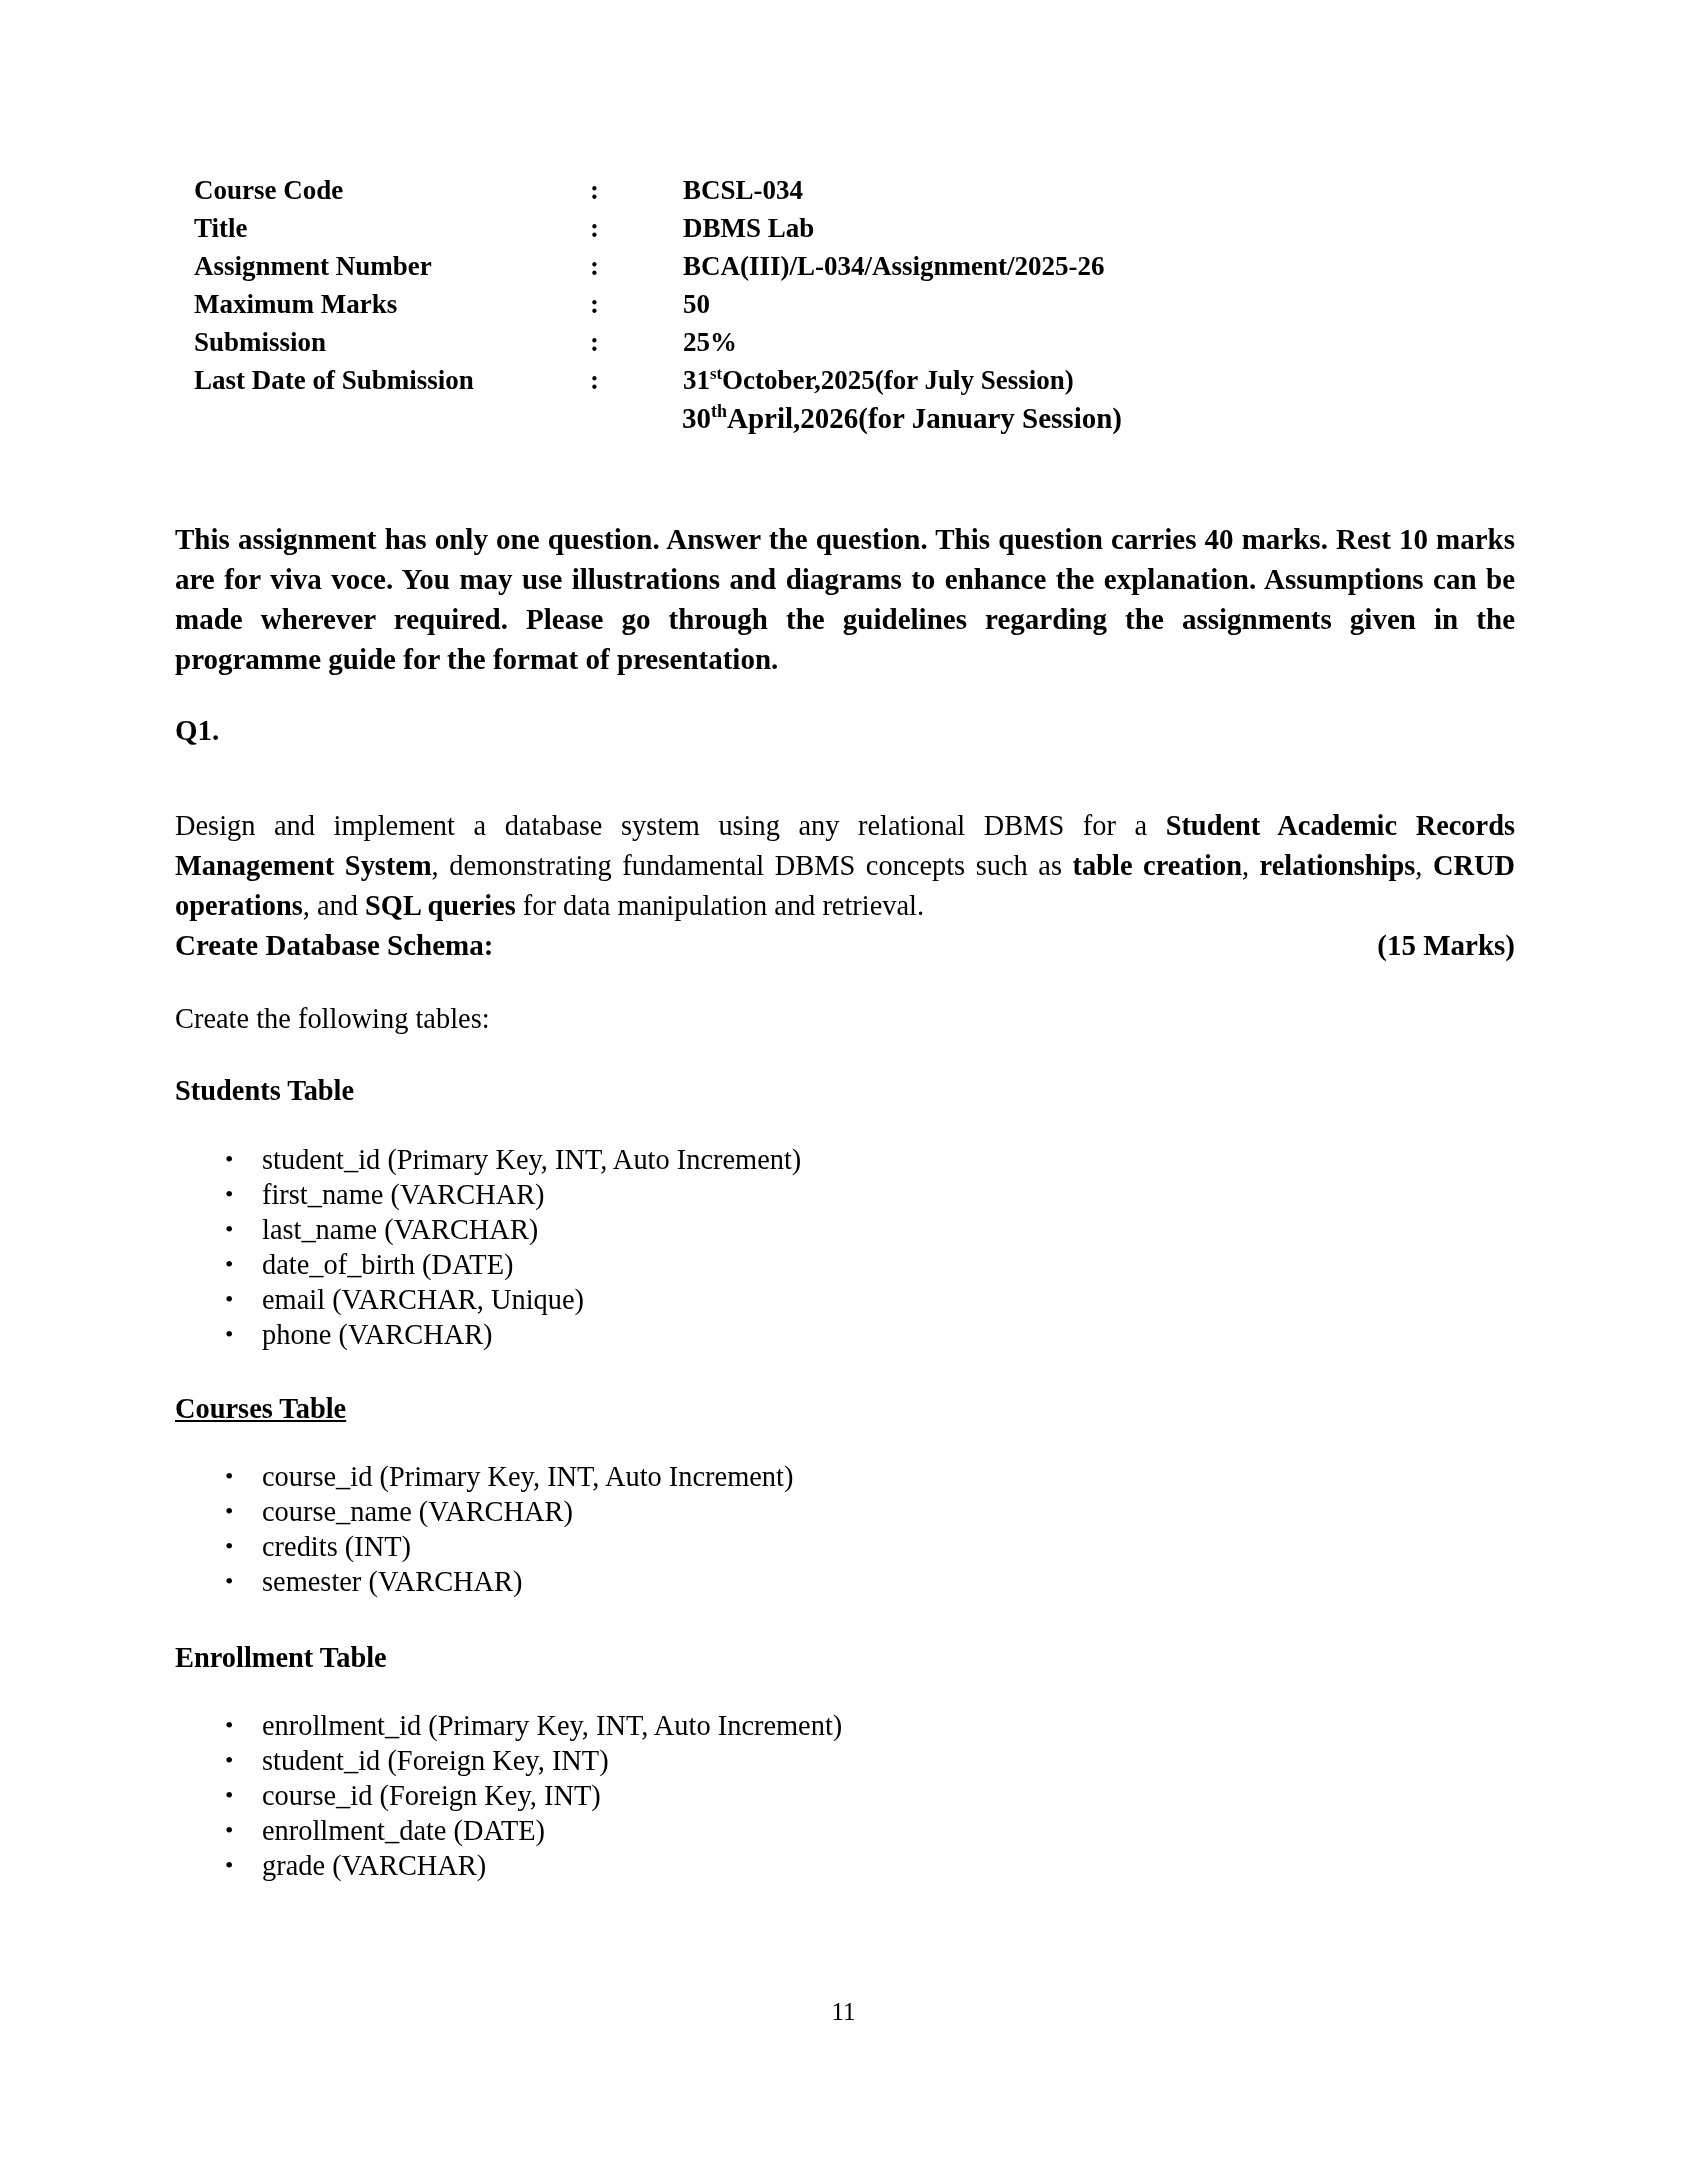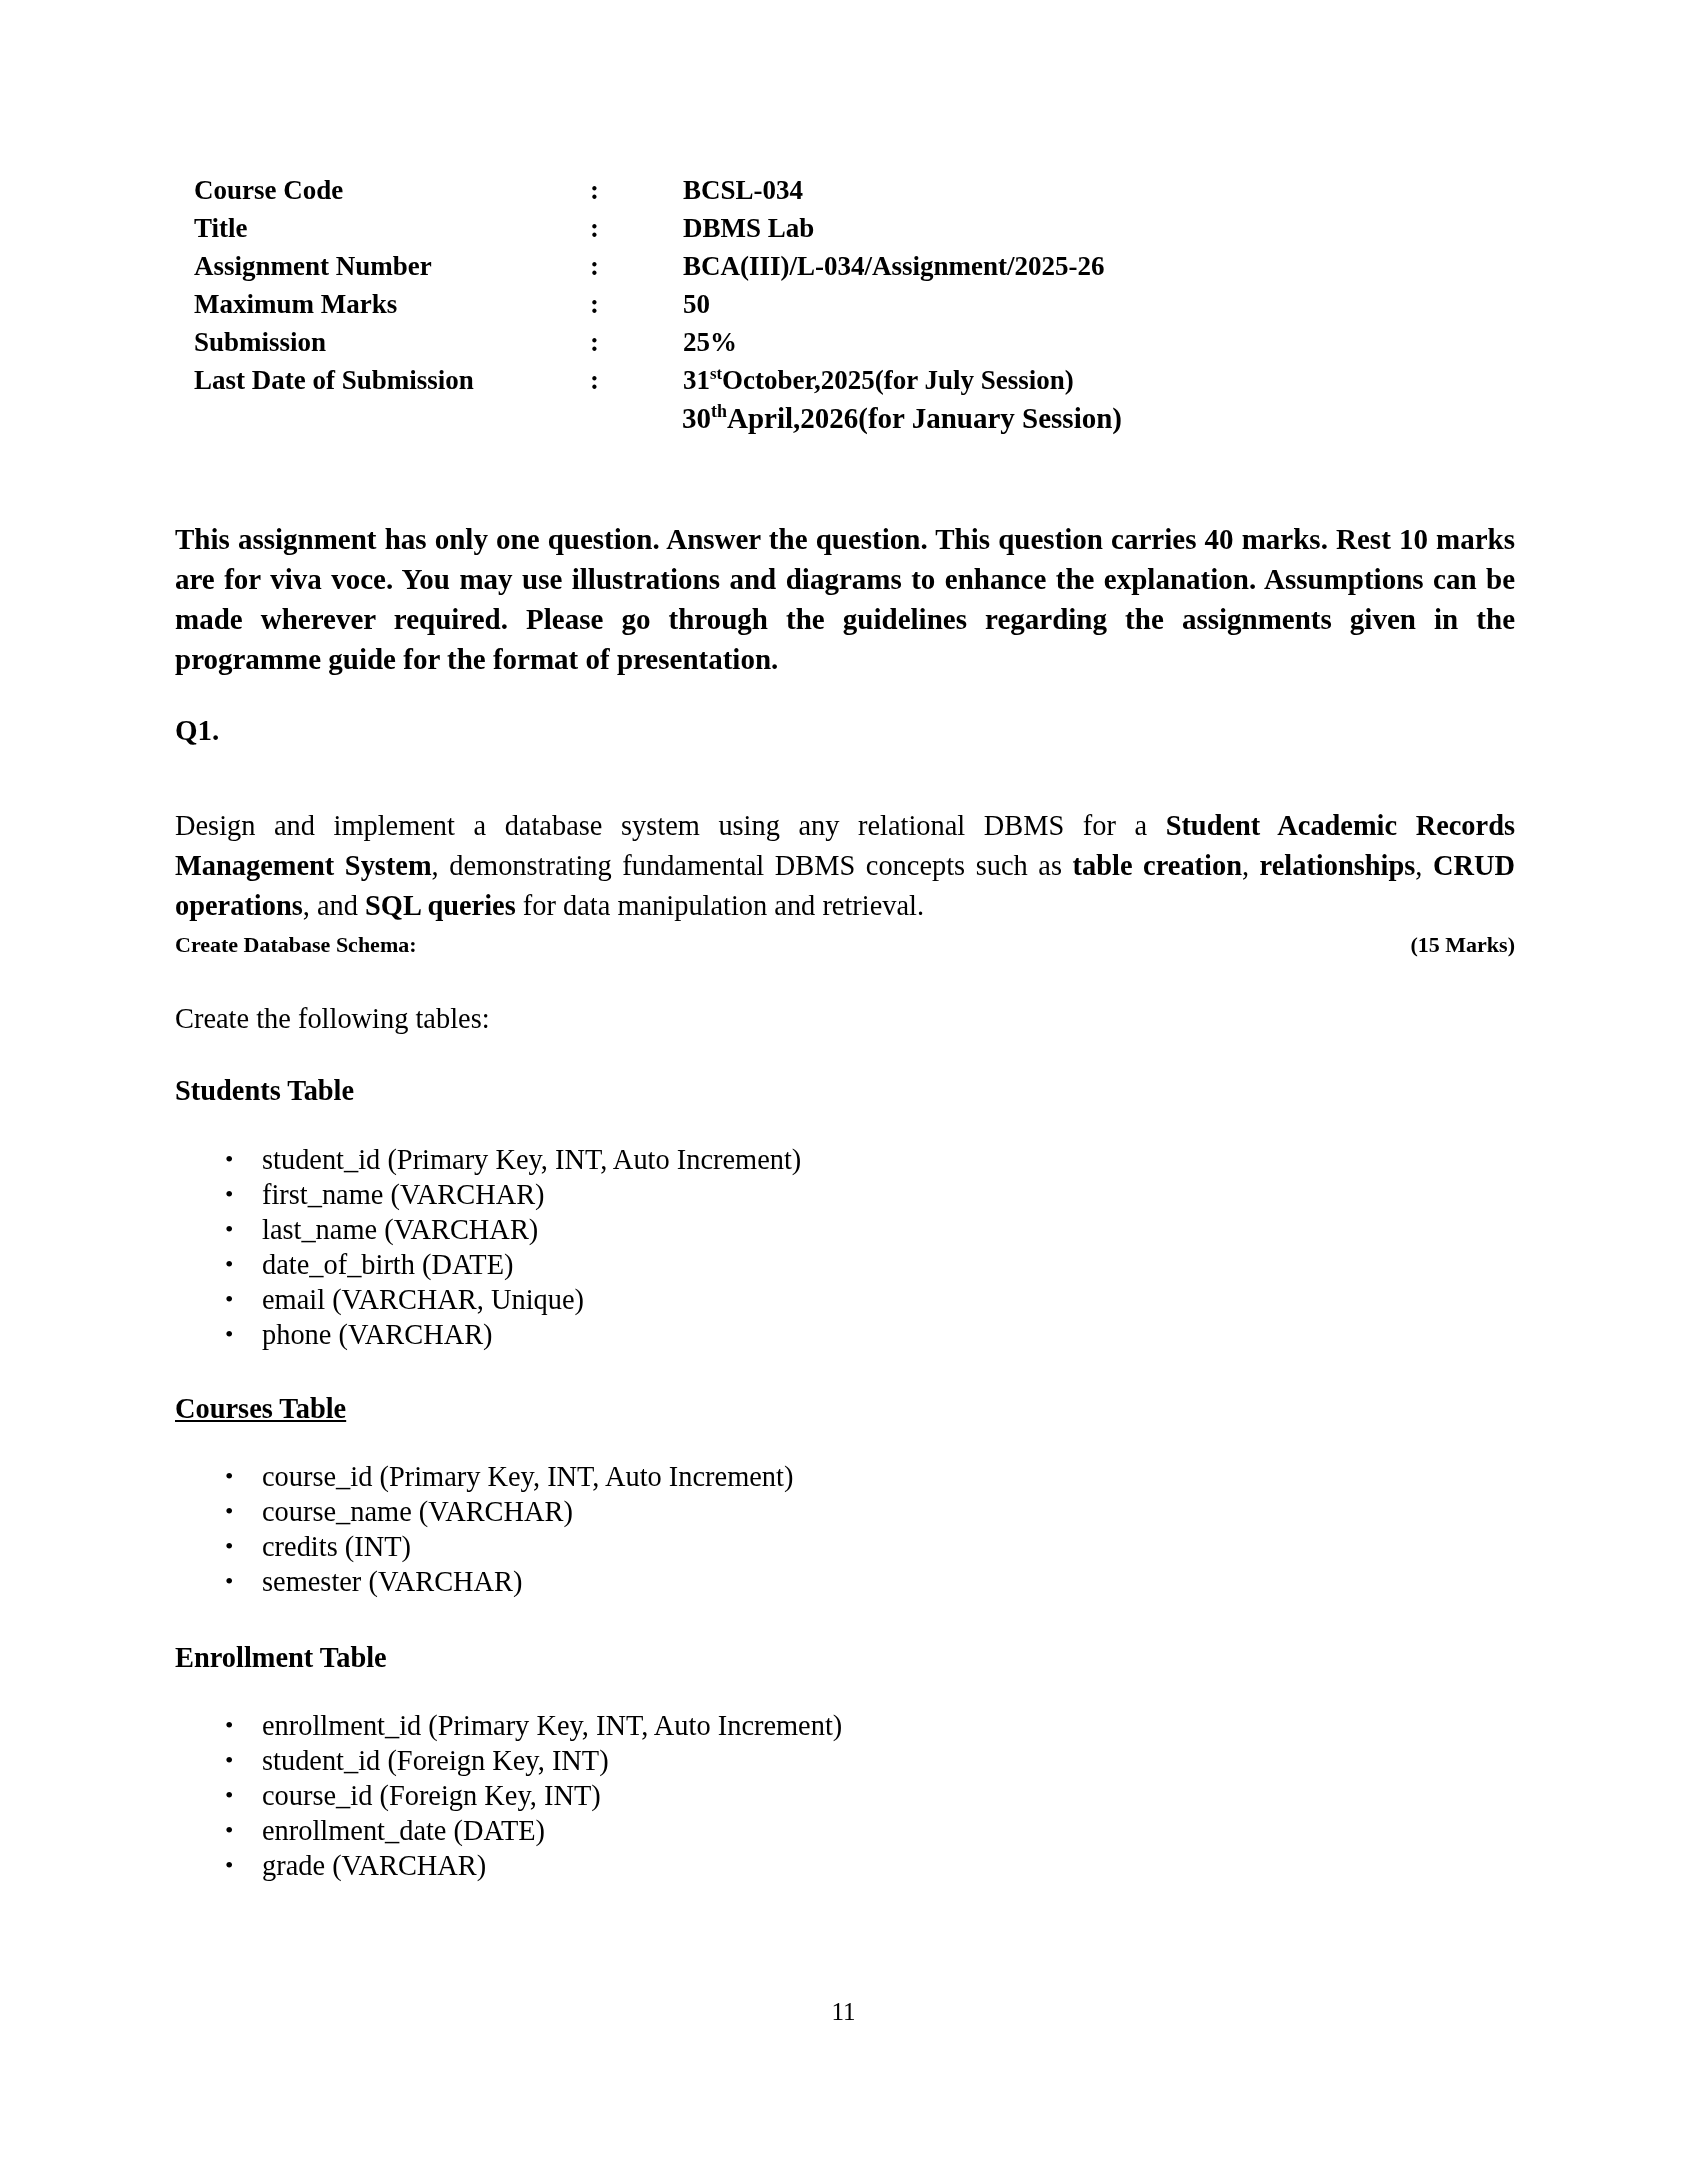--- a/index.html
+++ b/index.html
@@ -73,21 +73,21 @@
     font-weight: bold;
     font-size: 29px;
     line-height: 34px;
   }
 
   .sec-head-row {
     display: flex;
     justify-content: space-between;
     align-items: baseline;
     font-weight: bold;
-    font-size: 22px;
+    font-size: 29px;
     line-height: 34px;
   }
 
   .plain-line {
     font-size: 28.4px;
     line-height: 34px;
   }
 
   .tbl-head {
     font-weight: bold;

